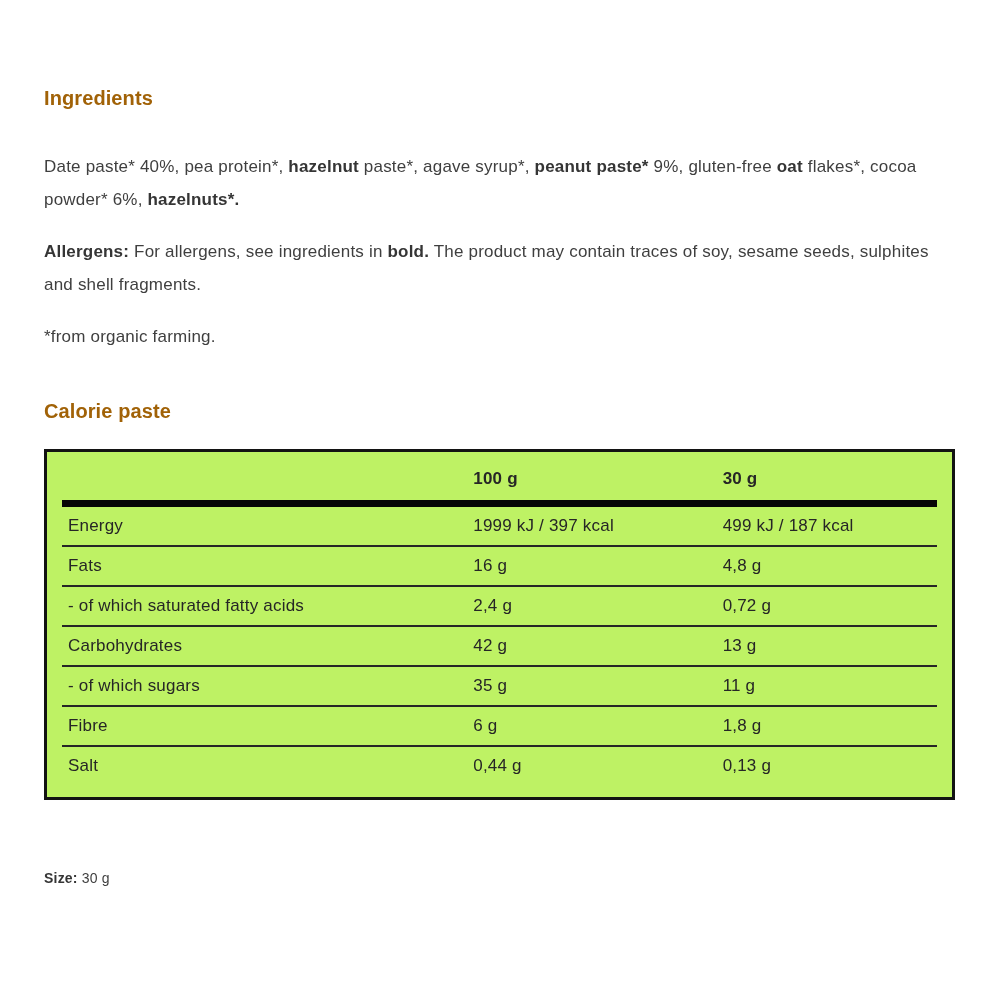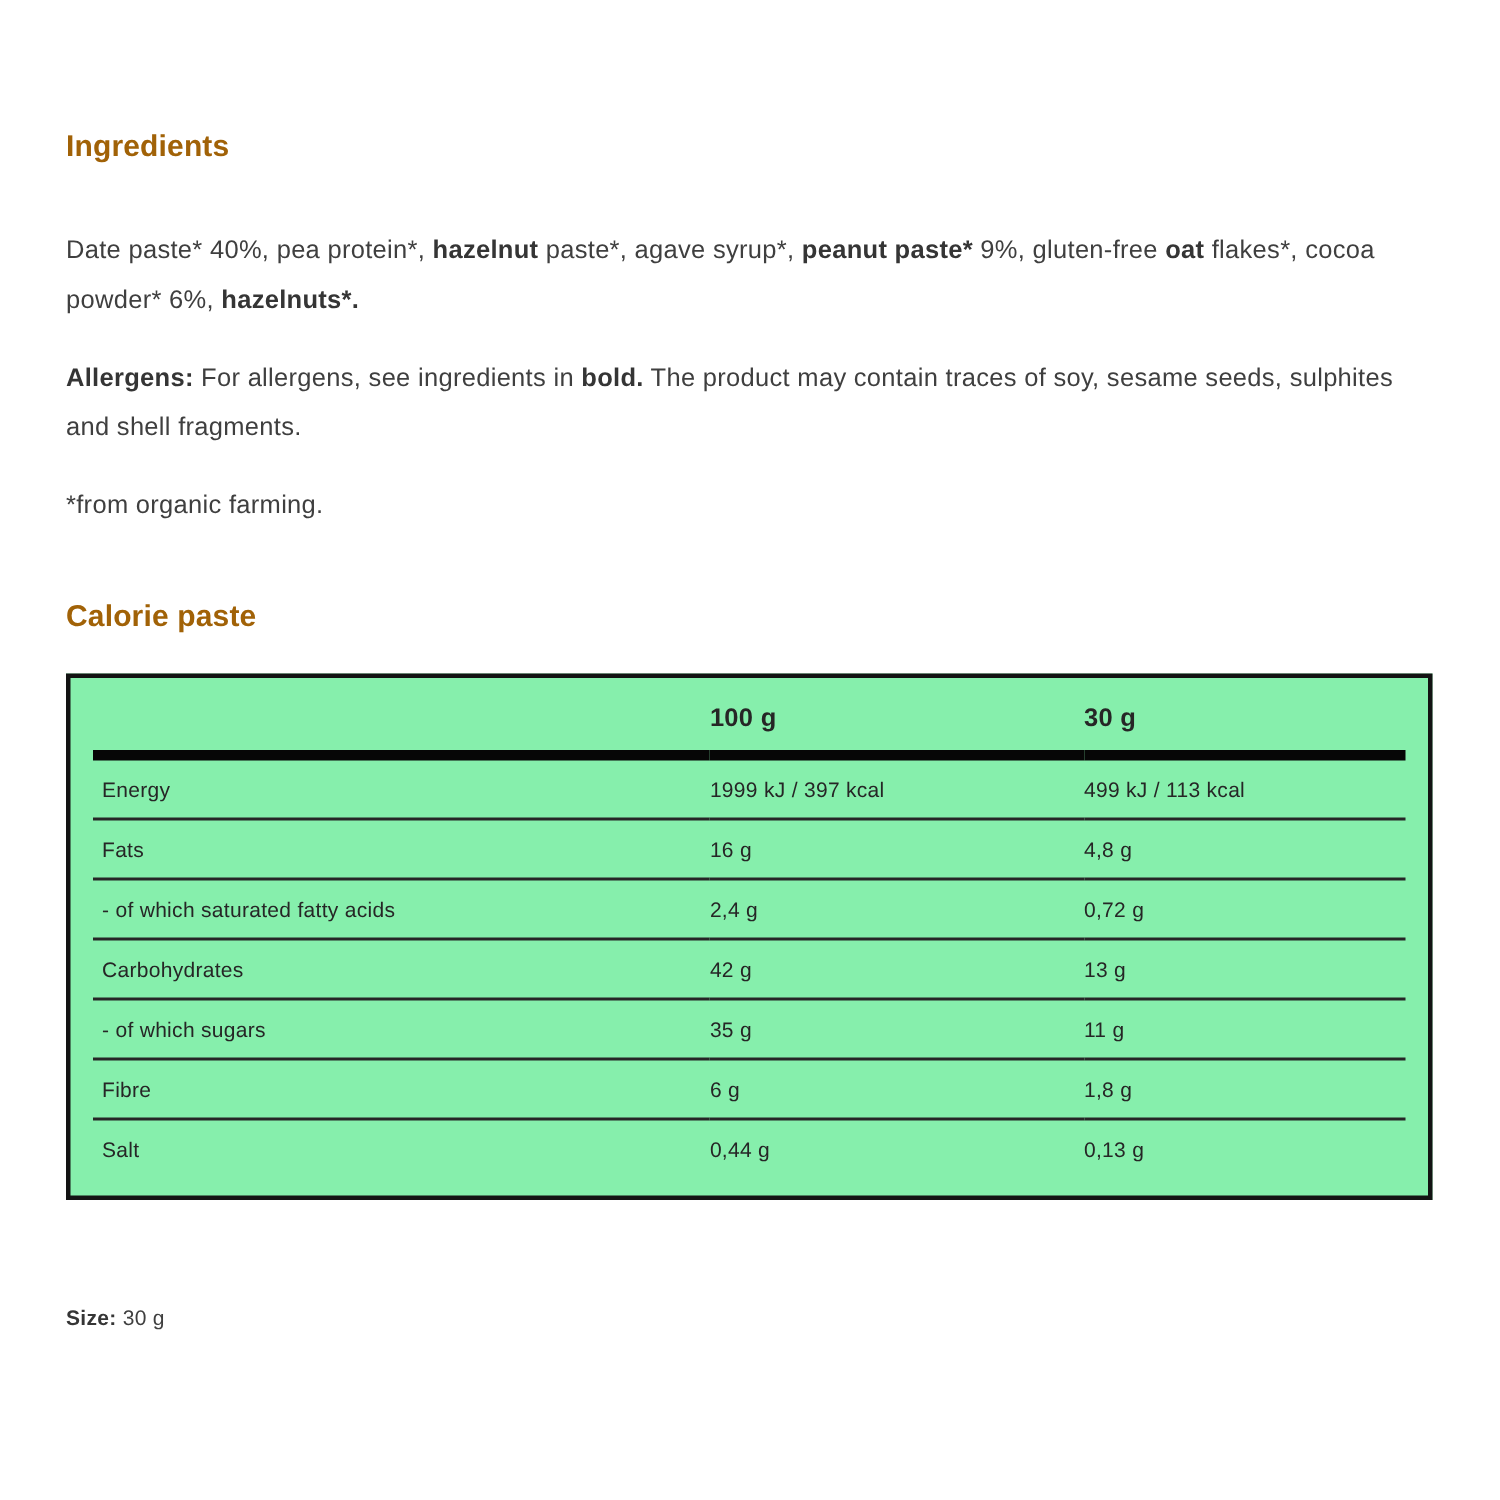--- a/index.html
+++ b/index.html
@@ -41,40 +41,40 @@
   .organic-note   { margin-top: 20px; }
   .allergens-text { margin-top: 20px; }
   .calorie-heading { margin-top: 45px; }
 
   .table-wrap {
     box-sizing: border-box;
     width: 911px;
     margin-top: 26px;
     border: 3px solid #131313;
     padding: 0 15px 12px 15px;
-    background: #86efac;
+    background: #bef264;
   }
   table.nutrition {
     width: 100%;
     border-collapse: collapse;
     color: #262626;
   }
   table.nutrition thead tr { border-bottom: 7px solid #060606; }
   table.nutrition thead th {
     text-align: left;
     font-size: 17px;
     line-height: 20px;
     font-weight: 700;
     padding: 17px 0 11px 0;
     letter-spacing: 0.2px;
   }
   table.nutrition tbody tr { border-bottom: 2px solid #262626; }
   table.nutrition tbody tr:last-child { border-bottom: none; }
   table.nutrition tbody td {
-    font-size: 14px;
+    font-size: 17px;
     line-height: 20px;
     padding: 9px 0;
     letter-spacing: 0.2px;
   }
   .c1 { width: 47%;  padding-left: 6px !important; }
   .c2 { width: 28.5%; }
   .c3 { width: 24.5%; }
 
   .size-line {
     margin: 0;
@@ -106,21 +106,21 @@
         <tr>
           <th class="c1"></th>
           <th class="c2">100 g</th>
           <th class="c3">30 g</th>
         </tr>
       </thead>
       <tbody>
         <tr>
           <td class="c1">Energy</td>
           <td class="c2">1999 kJ / 397 kcal</td>
-          <td class="c3">499 kJ / 113 kcal</td>
+          <td class="c3">499 kJ / 187 kcal</td>
         </tr>
         <tr>
           <td class="c1">Fats</td>
           <td class="c2">16 g</td>
           <td class="c3">4,8 g</td>
         </tr>
         <tr>
           <td class="c1">- of which saturated fatty acids</td>
           <td class="c2">2,4 g</td>
           <td class="c3">0,72 g</td>

